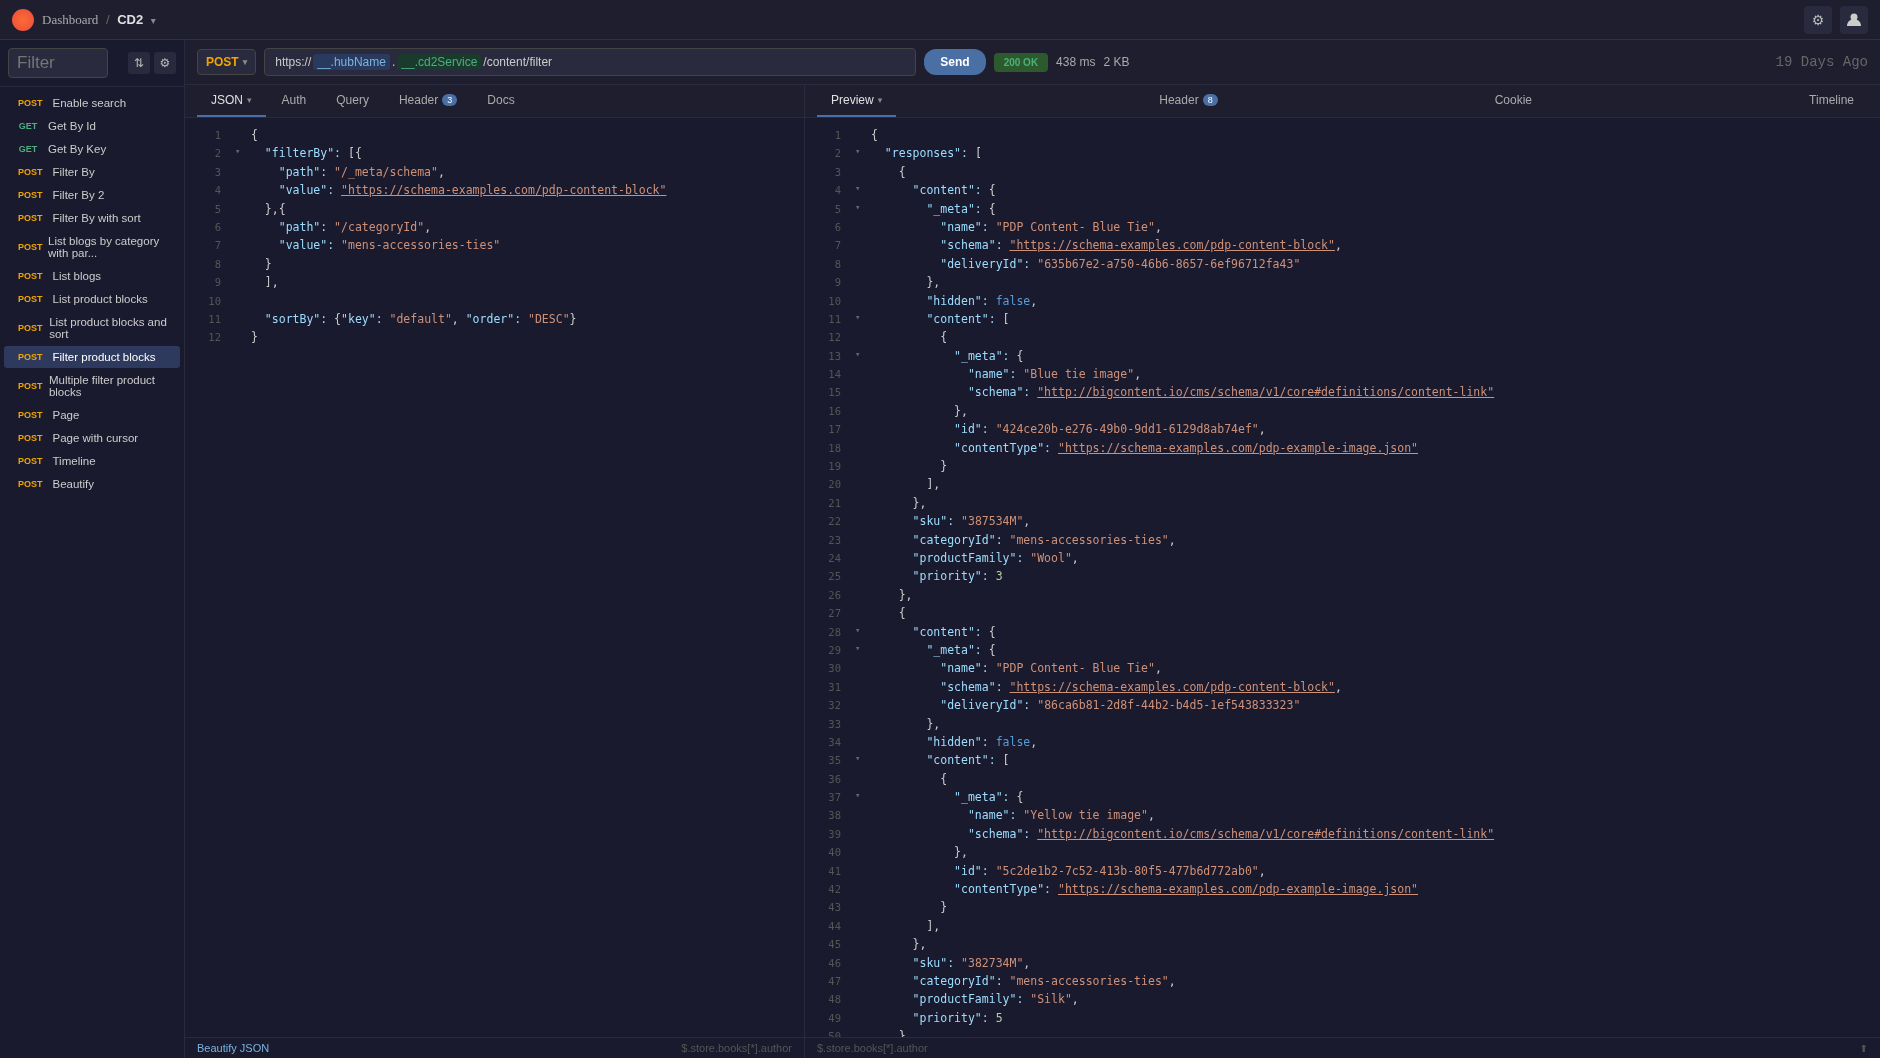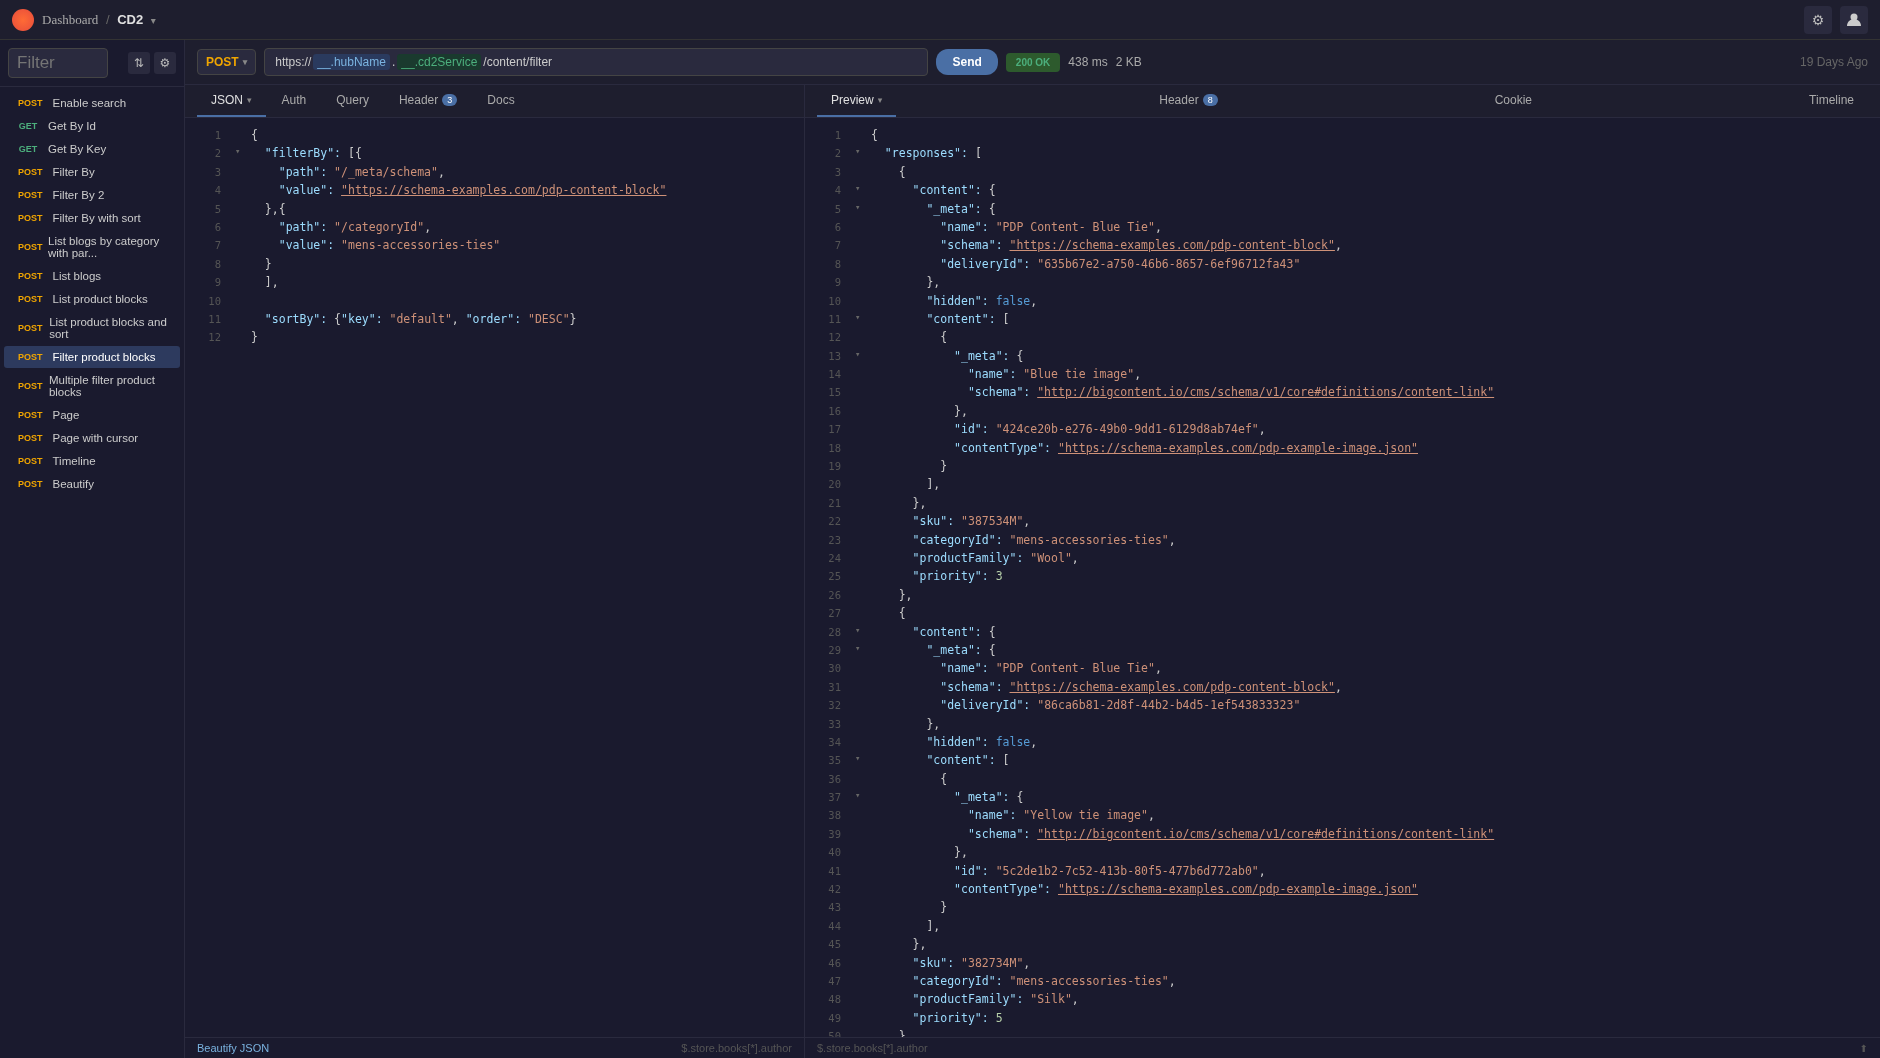--- a/index.html
+++ b/index.html
@@ -160,21 +160,21 @@
     .status-badge {
       background: #2d5a2d;
       color: #4caf7d;
       padding: 4px 10px;
       border-radius: 4px;
       font-size: 10px;
       font-weight: 700;
     }
     .stat-item { color: #aaa; font-size: 12px; }
     .spacer { flex: 1; }
-    .timestamp { color: #666; font-size: 12px; }
+    .timestamp { color: #666; font-size: 14px; font-family: Liberation Mono, monospace; }
 
     
     .tabs-bar {
       display: flex;
       align-items: center;
       padding: 0 12px;
       background: #1e1e2e;
       border-bottom: 1px solid #2a2a3e;
       gap: 2px;
     }

